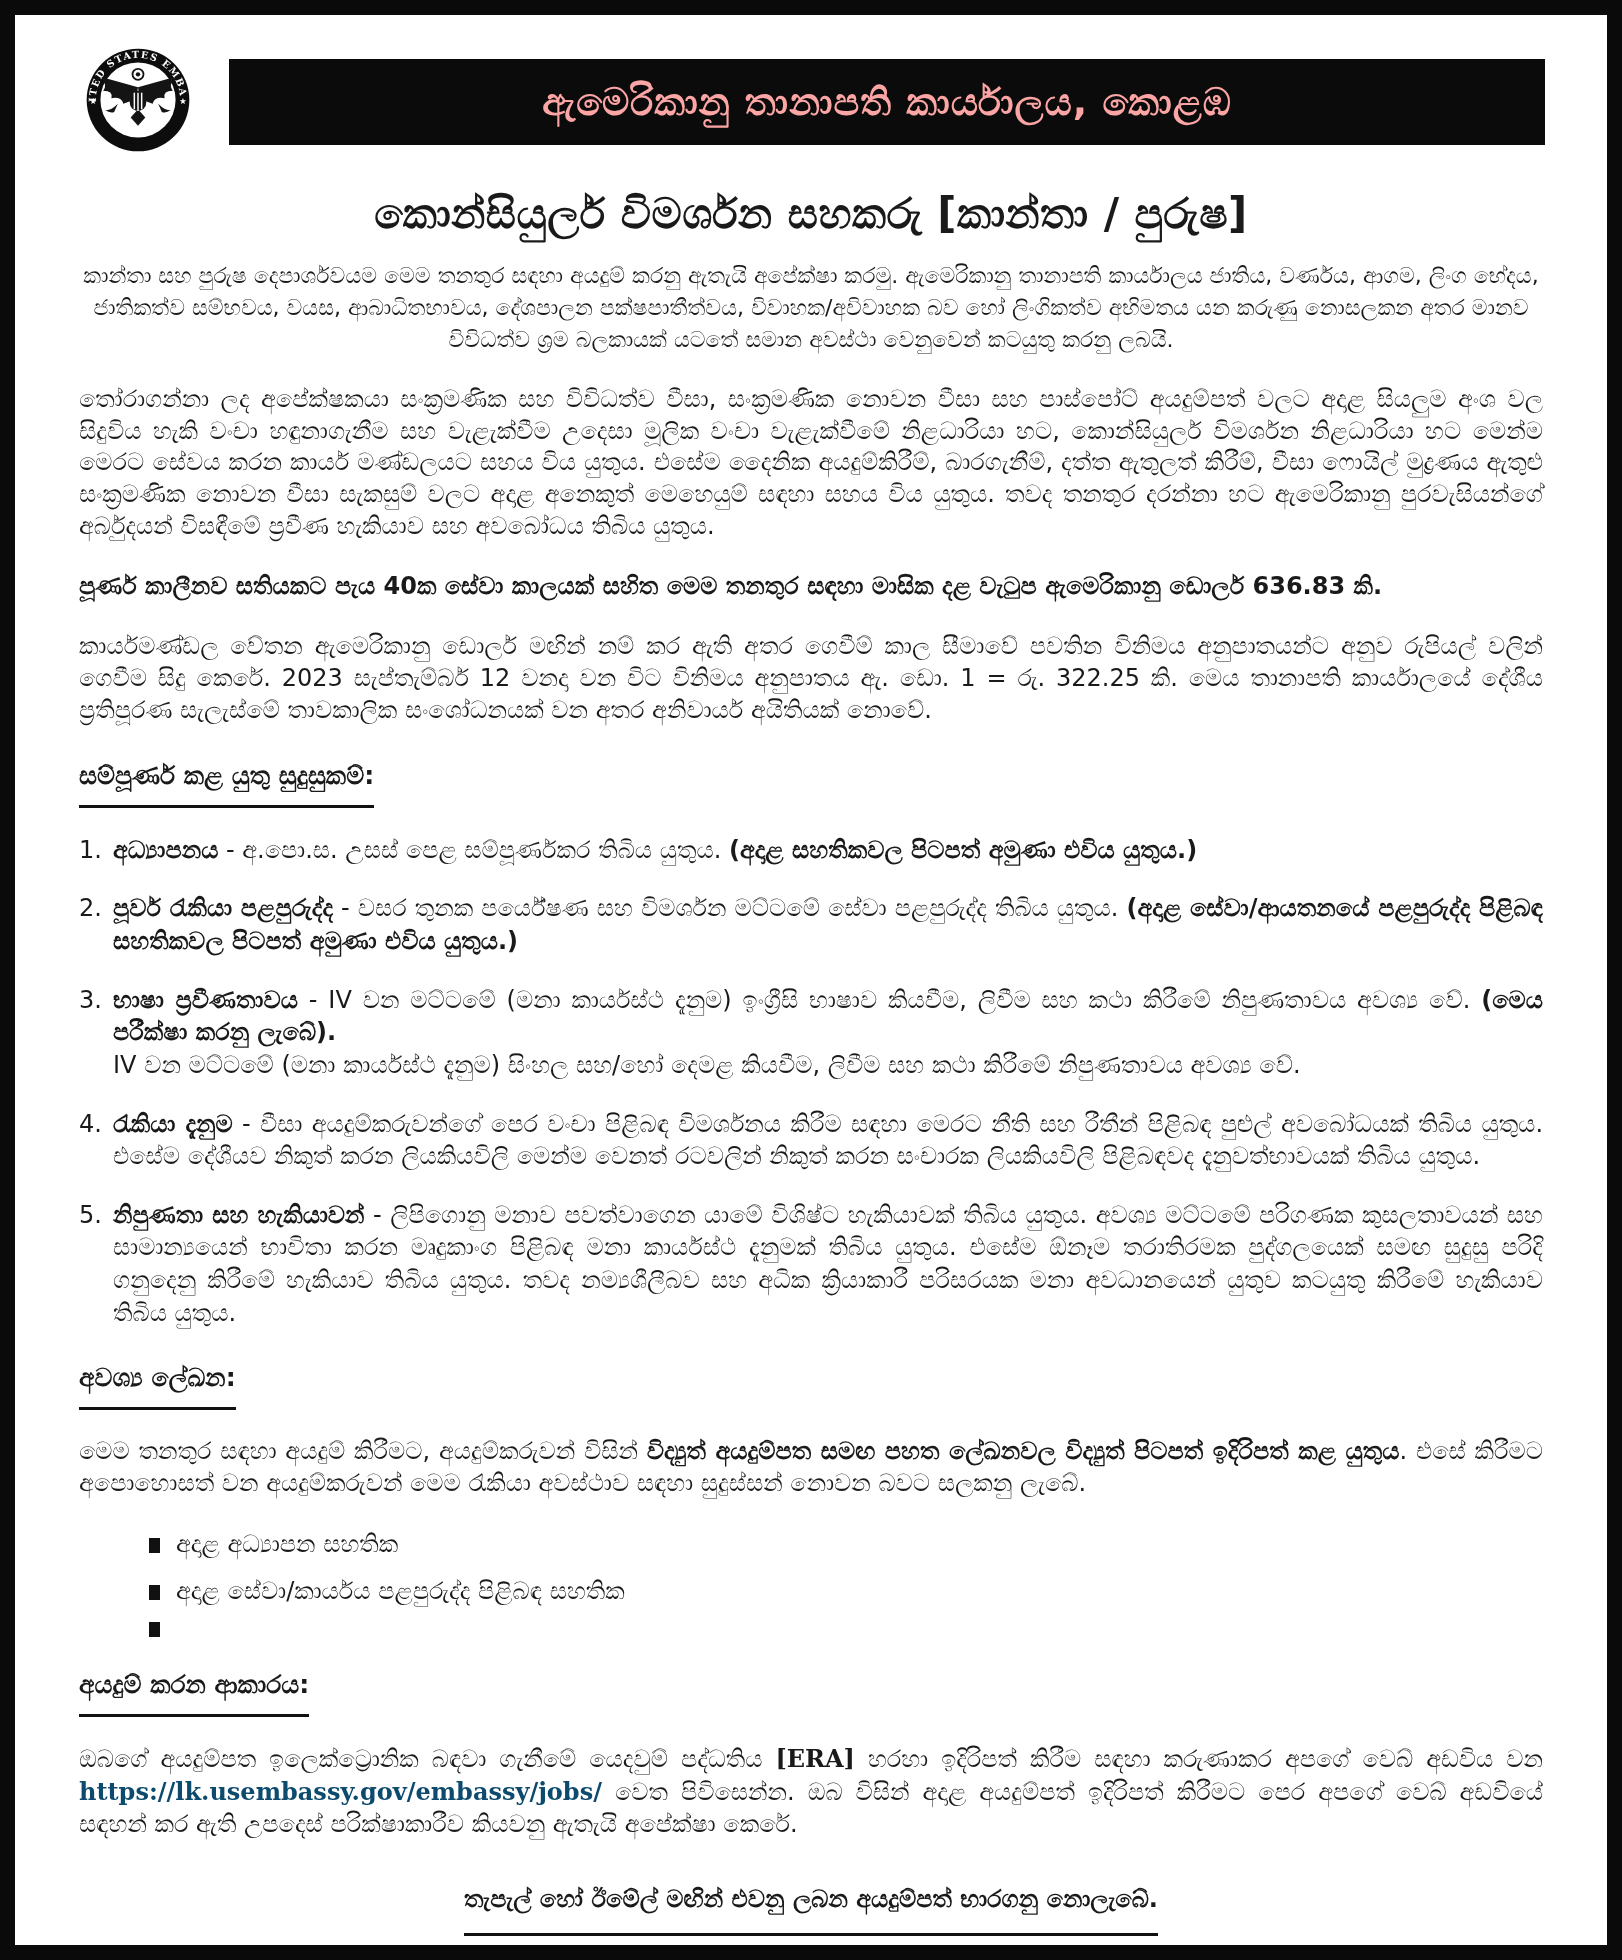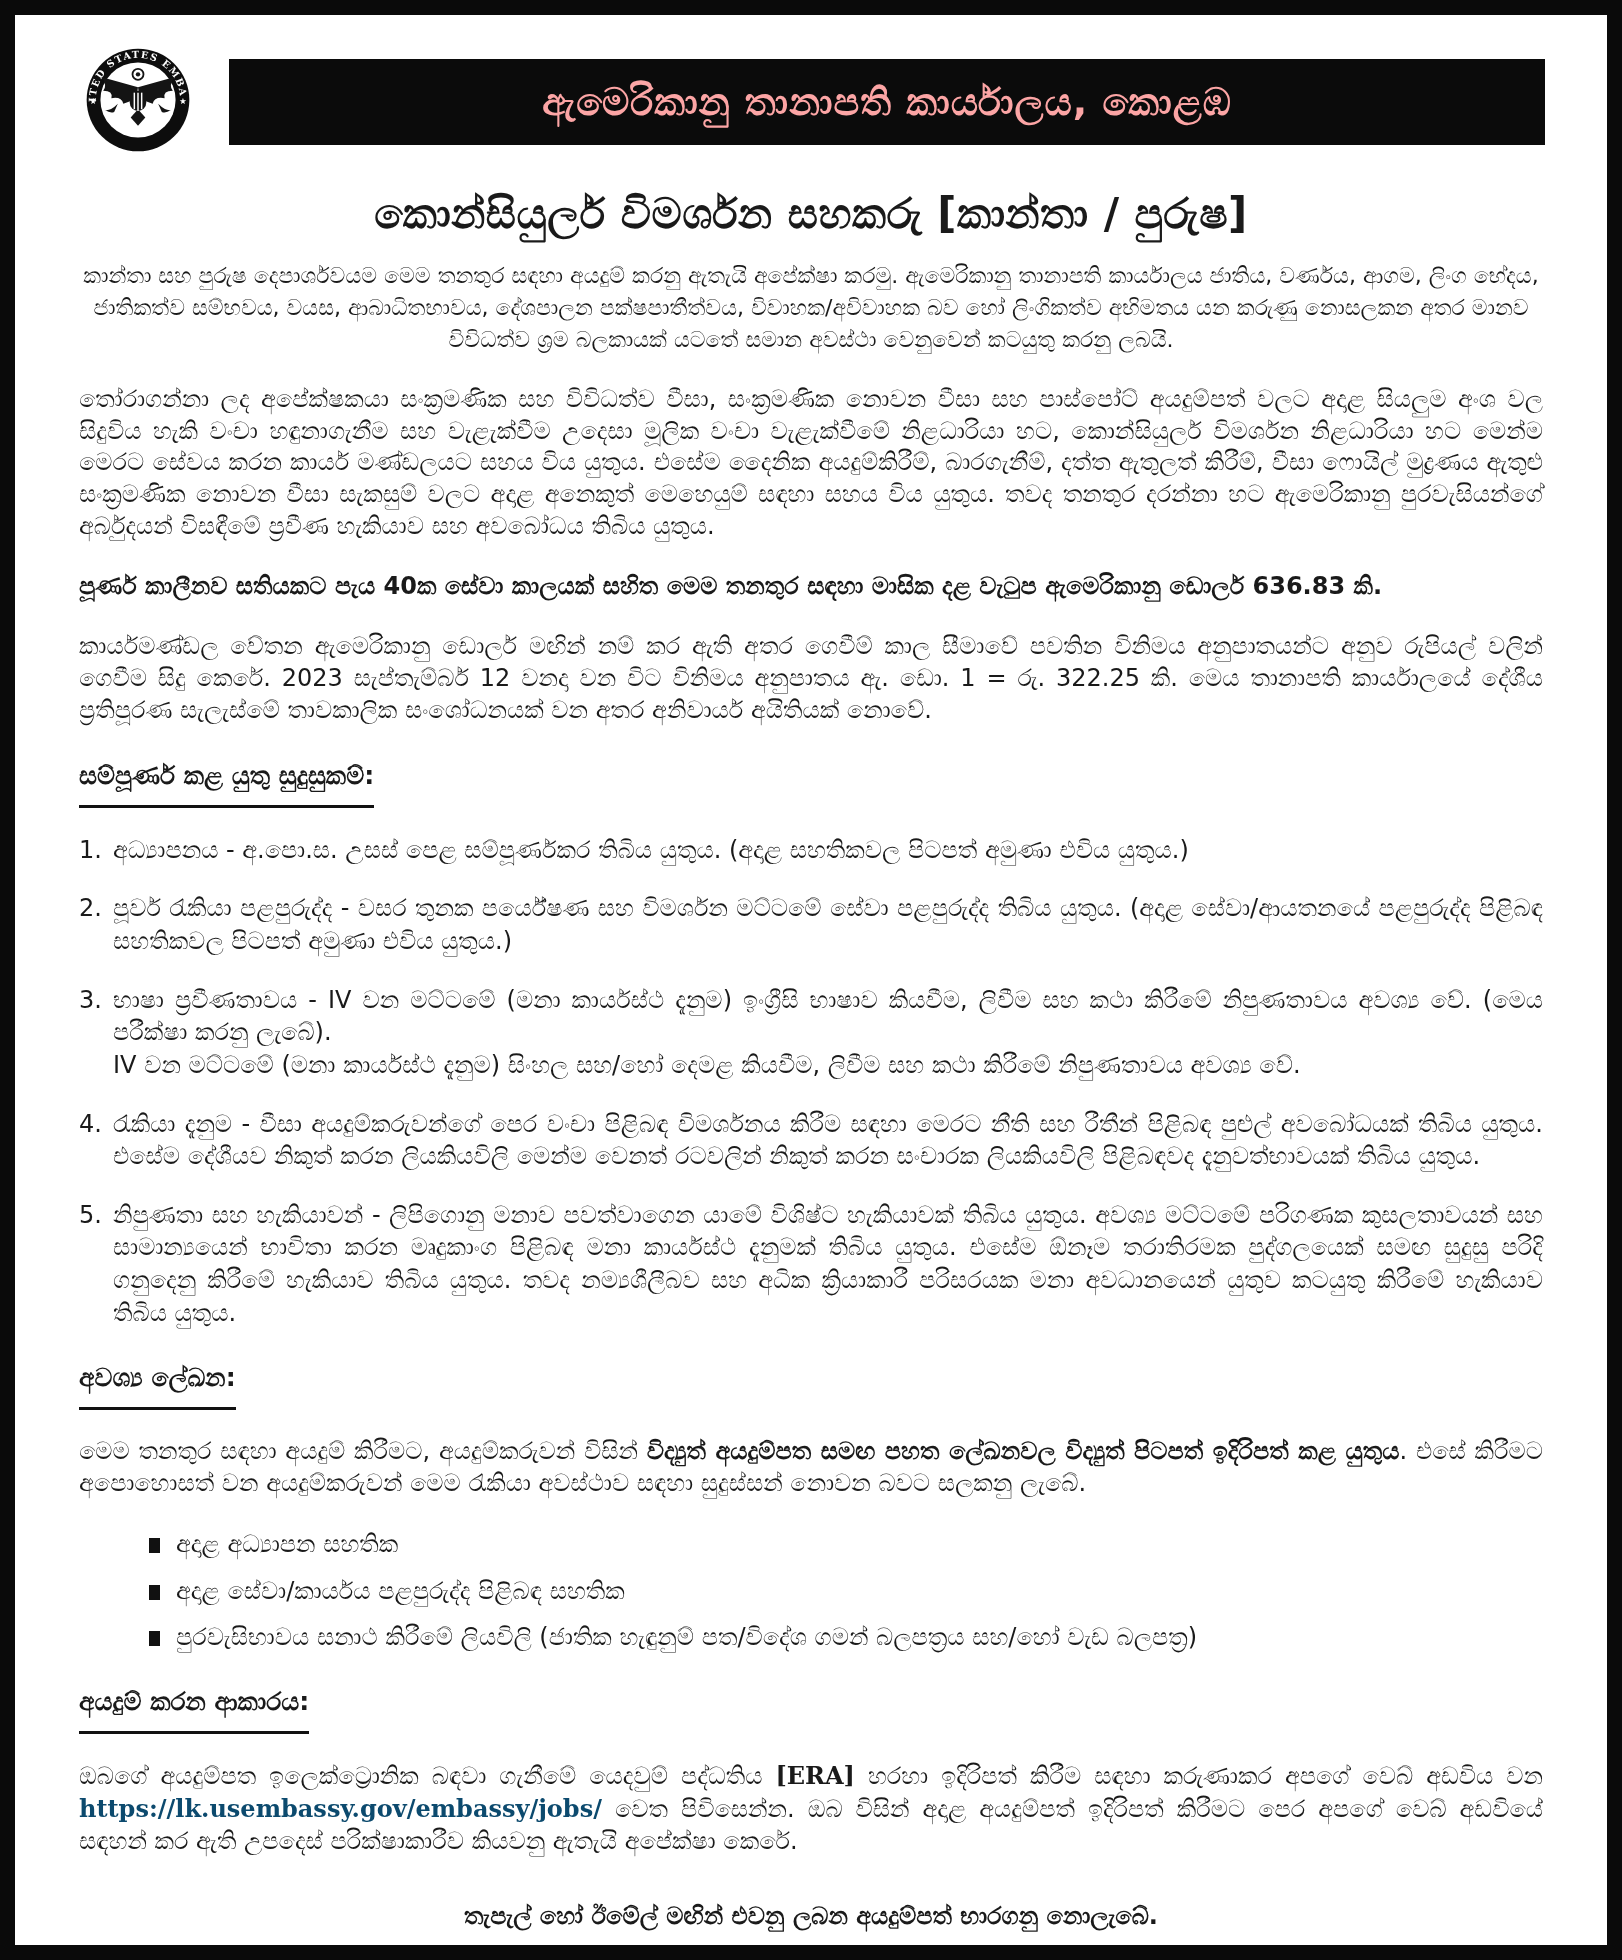--- a/index.html
+++ b/index.html
@@ -56,21 +56,21 @@
   }
   .section-heading .u {
     display: inline-block;
     border-bottom: 3px solid #111;
     padding-bottom: 14px;
   }
 
   .q-item { display: flex; font-size: 24px; line-height: 1.36; margin-bottom: 26px; }
   .q-item .num { flex: 0 0 34px; }
   .q-item .itext { flex: 1 1 auto; text-align: justify; }
-  .q-item .term, .q-item .note { font-weight: normal; }
+  .q-item .term, .q-item .note { font-weight: bold; }
 
   .bullet-list { margin: 6px 0 10px 70px; }
   .bullet-row { display: flex; align-items: baseline; font-size: 24px; line-height: 1.35; margin-bottom: 14px; }
   .bullet-square {
     flex: 0 0 auto;
     width: 11px; height: 15px;
     background: #111;
     margin-right: 16px;
     transform: translateY(1px);
   }
@@ -192,21 +192,20 @@
       <div class="bullet-row">
         <span class="bullet-square"></span>
         <span>අදාළ අධ්‍යාපන සහතික</span>
       </div>
       <div class="bullet-row">
         <span class="bullet-square"></span>
         <span>අදාළ සේවා/කාර්යය පළපුරුද්ද පිළිබඳ සහතික</span>
       </div>
       <div class="bullet-row">
         <span class="bullet-square"></span>
-        <span>පුරවැසිභාවය සනාථ කිරීමේ ලියවිලි (ජාතික හැඳුනුම් පත/විදේශ ගමන් බලපත්‍රය සහ/හෝ වැඩ බලපත්‍ර)</span>
       </div>
     </div>
 
     <div class="section-heading">
       <span class="u">අයදුම් කරන ආකාරය:</span>
     </div>
 
     <p class="para apply-para"><span>ඔබගේ අයදුම්පත ඉලෙක්ට්‍රොනික බඳවා ගැනීමේ යෙදවුම් පද්ධතිය </span><span class="era">[ERA]</span><span> හරහා ඉදිරිපත් කිරීම සඳහා කරුණාකර අපගේ වෙබ් අඩවිය වන </span><a href="#" class="url">https://lk.usembassy.gov/embassy/jobs/</a><span> වෙත පිවිසෙන්න. ඔබ විසින් අදාළ අයදුම්පත් ඉදිරිපත් කිරීමට පෙර අපගේ වෙබ් අඩවියේ සඳහන් කර ඇති උපදෙස් පරික්ෂාකාරීව කියවනු ඇතැයි අපේක්ෂා කෙරේ.</span></p>
 
     <div class="notice-line">

